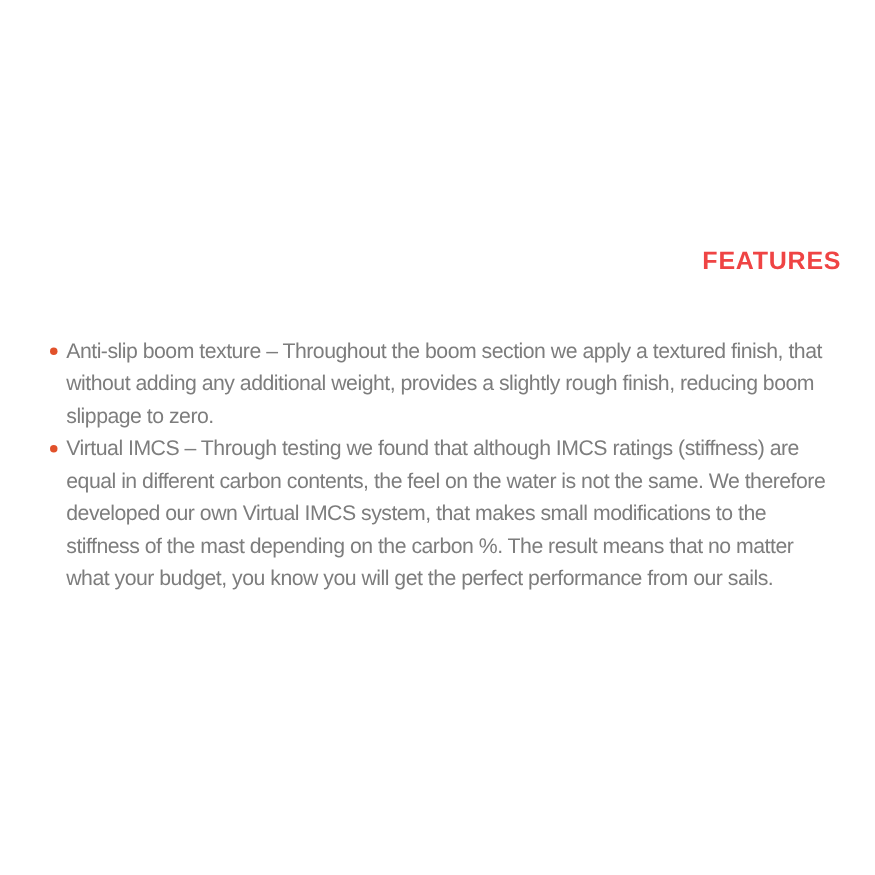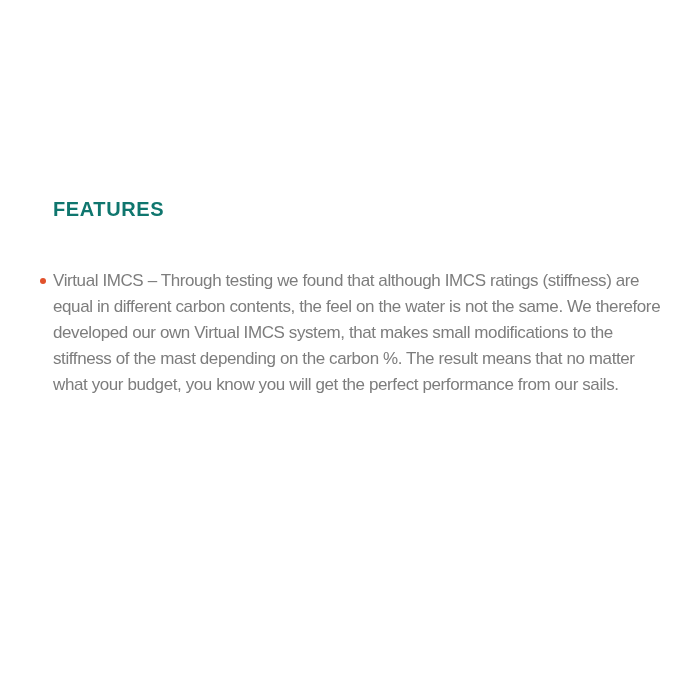--- a/index.html
+++ b/index.html
@@ -23,22 +23,23 @@
     position: absolute;
     left: 53px;
     top: 199px;
     width: 620px;
   }
   .heading {
     margin: 0;
     font-size: 20px;
     line-height: 20px;
     font-weight: 700;
-    color: #0f766e;
+    color: #ef4444;
     letter-spacing: 0.6px;
+    text-align: right;
   }
   .features-list {
     list-style: none;
     margin: 49px 0 0 0;
     padding: 0;
   }
   .feature-item {
     position: relative;
     font-size: 17px;
     line-height: 26px;
@@ -57,17 +58,21 @@
 </style>
 </head>
 <body>
 
 <div class="page">
   <div class="content">
     <h2 class="heading">FEATURES</h2>
     <ul class="features-list">
       <li class="feature-item">
         <span class="bullet-dot"></span>
+        <span>Anti-slip boom texture – Throughout the boom section we apply a textured finish, that without adding any additional weight, provides a slightly rough finish, reducing boom slippage to zero.</span>
+      </li>
+      <li class="feature-item">
+        <span class="bullet-dot"></span>
         <span>Virtual IMCS – Through testing we found that although IMCS ratings (stiffness) are equal in different carbon contents, the feel on the water is not the same. We therefore developed our own Virtual IMCS system, that makes small modifications to the stiffness of the mast depending on the carbon %. The result means that no matter what your budget, you know you will get the perfect performance from our sails.</span>
       </li>
     </ul>
   </div>
 </div>
 
 </body></html>

